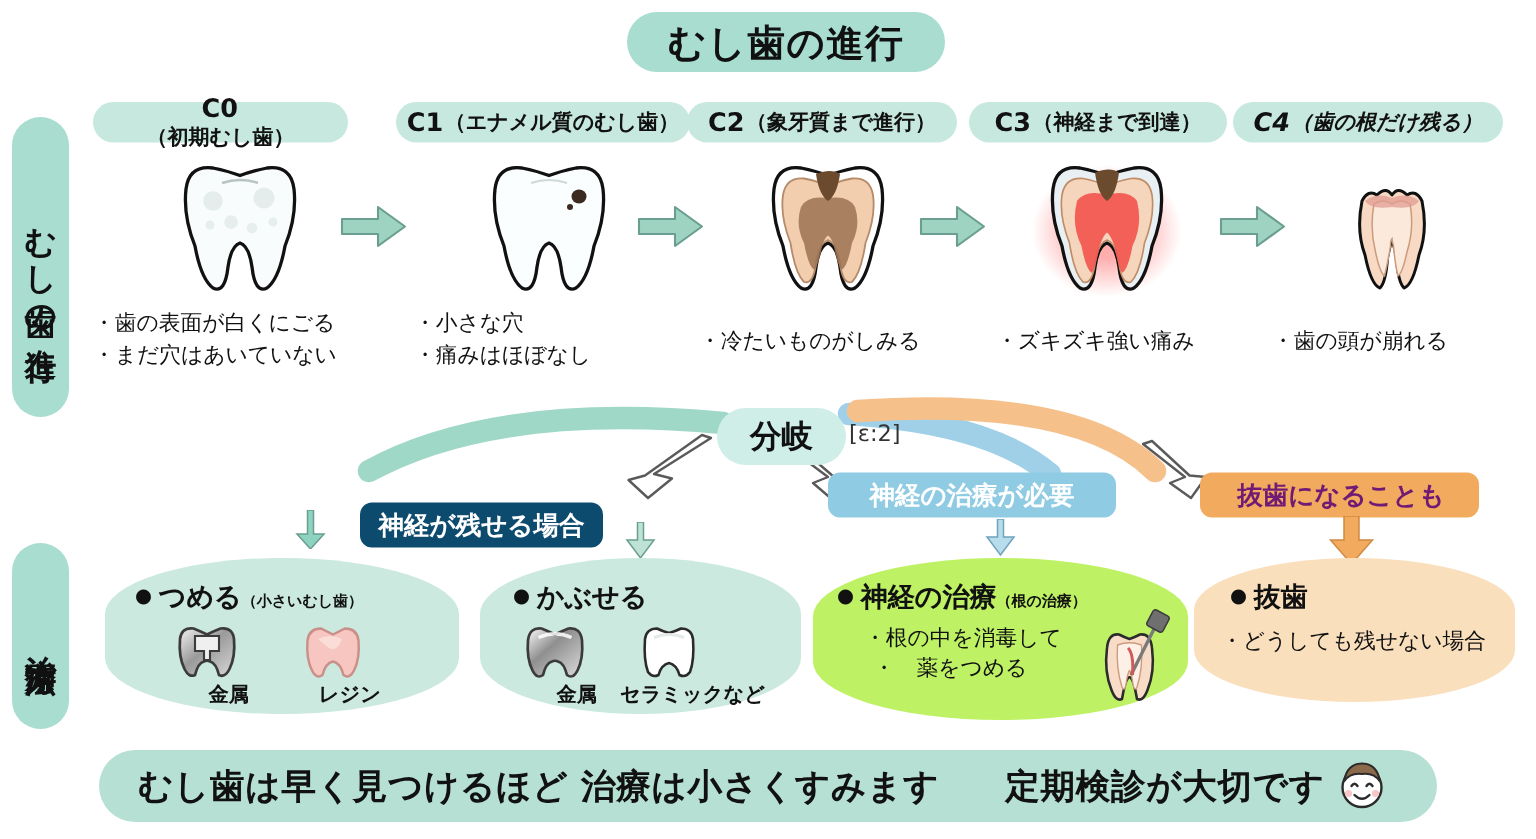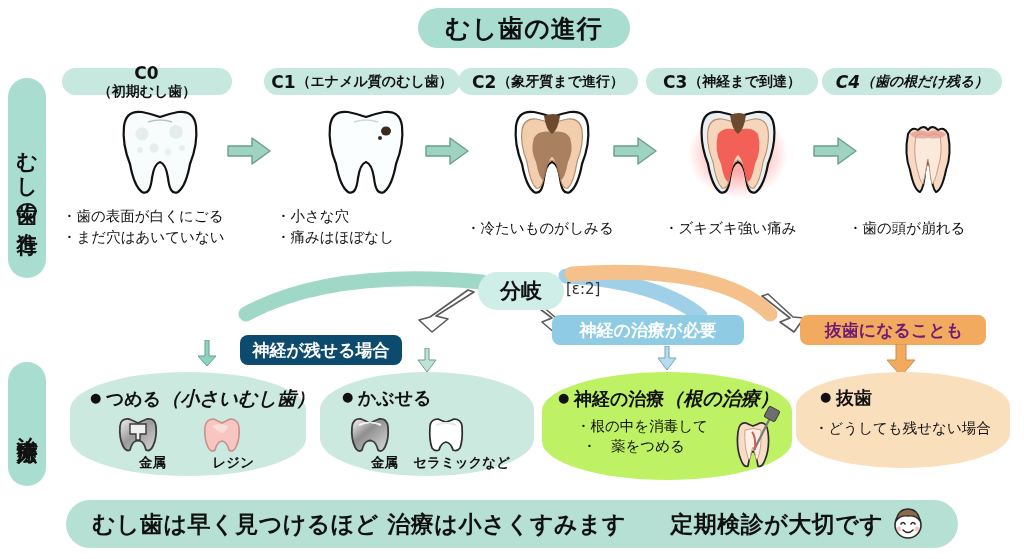--- a/index.html
+++ b/index.html
@@ -98,21 +98,21 @@
   #blabel-extract { left: 800px; top: 315px; width: 186px; background: #f2ab5e; color: #701a75; padding-left: 12px; }
 
   
   .card { border-radius: 50% / 36%; }
   #card-fill { left: 70px; top: 372px; width: 236px; height: 104px; background: #cbe9de; }
   #card-crown { left: 320px; top: 372px; width: 214px; height: 104px; background: #cbe9de; }
   #card-root { left: 542px; top: 372px; width: 250px; height: 108px; background: #bef264; }
   #card-extract { left: 796px; top: 372px; width: 214px; height: 96px; background: #fadfbd; }
 
   .card-title { position: absolute; font-size: 18px; font-weight: bold; white-space: nowrap; }
-  .card-title .sub { font-size: 19px; font-weight: bold; font-style: italic; }
+  .card-title .sub { font-size: 10px; font-weight: bold; }
   .card-title::before { content: "\25CF  "; font-size: 13px; vertical-align: 3px; }
 
   .card-sub { position: absolute; font-size: 14.5px; line-height: 20px; white-space: nowrap; }
   .card-sub div::before { content: "・"; }
 
   .opt-label { position: absolute; font-size: 13.5px; font-weight: bold; white-space: nowrap; text-align: right; }
   .opt-icon { position: absolute; }
 
   
   .arrow-down { position: absolute; width: 22px; height: 26px; }

